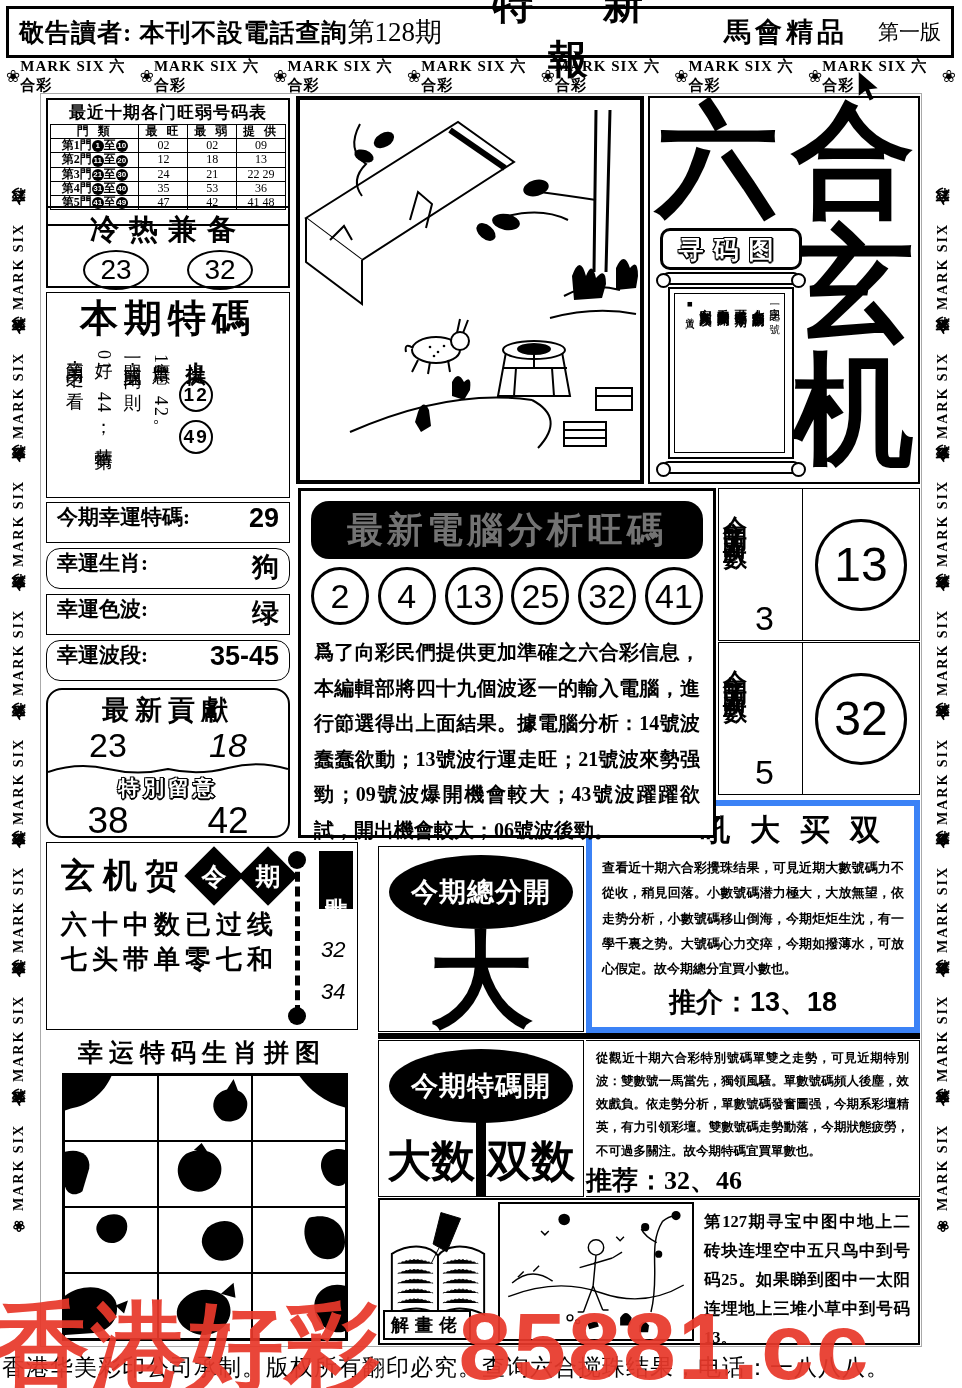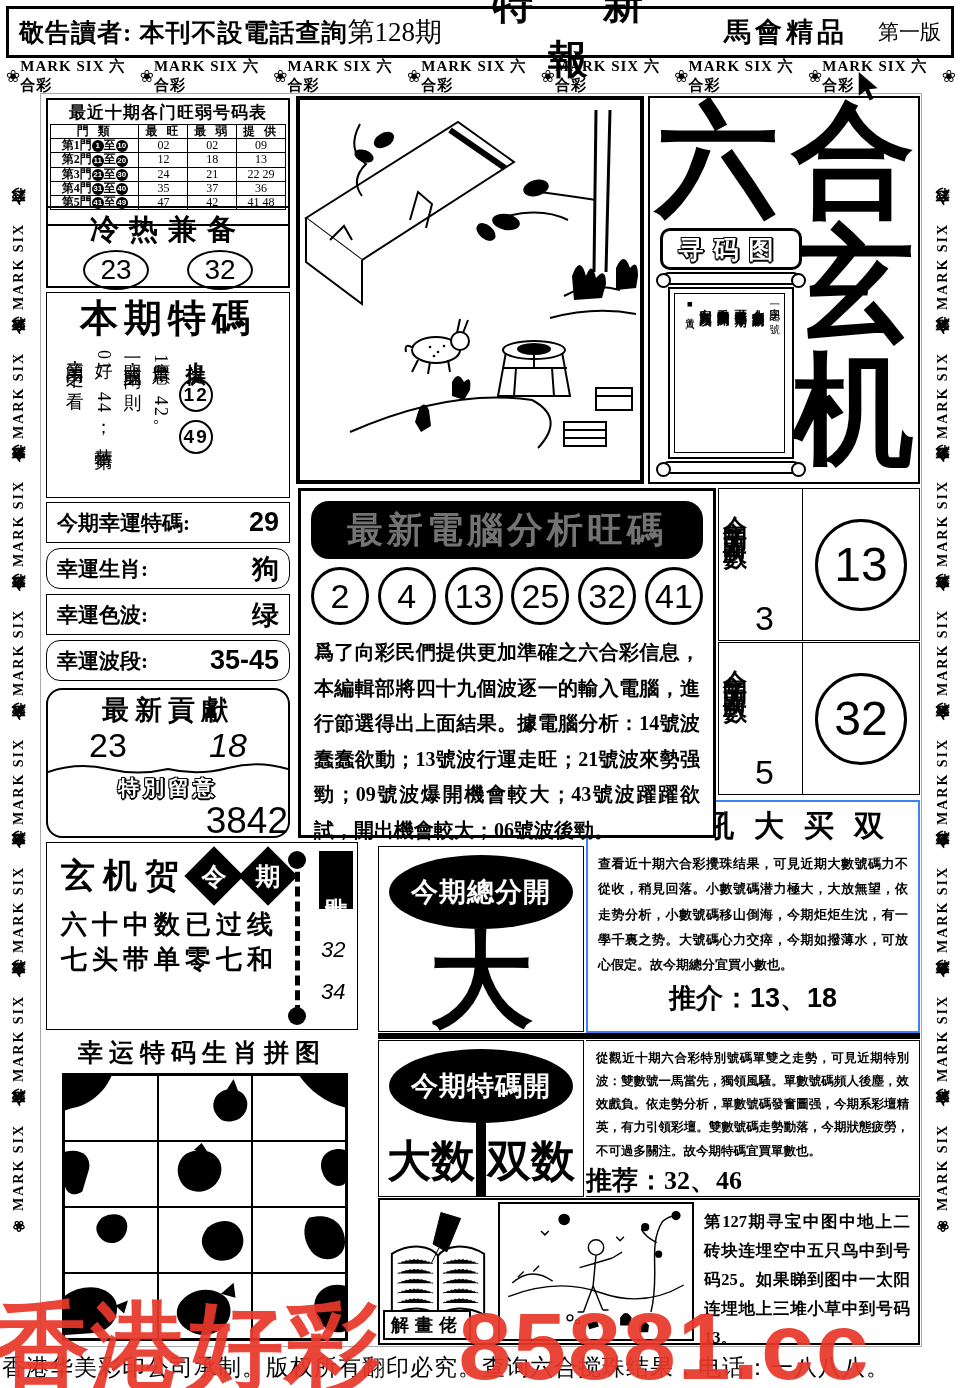--- a/index.html
+++ b/index.html
@@ -76,21 +76,21 @@
   .ncircle {
     display: inline-block; writing-mode: horizontal-tb; width: 34px; height: 34px;
     border: 2px solid #000; border-radius: 50%; text-align: center; line-height: 30px;
     font-size: 19px; font-family: "Liberation Sans","DejaVu Sans",sans-serif; margin: 4px 0;
   }
 
   
   .lucky { left: 46px; top: 502px; width: 244px; }
   .lucky-row {
     height: 41px; border: 1px solid #000; margin-bottom: 5px; background:#fff;
-    display: flex; align-items: center; justify-content: space-between; padding: 0 10px;
+    display: flex; align-items: flex-start; justify-content: space-between; padding: 0 10px;
   }
   .lucky-row.rounded { border-radius: 14px; }
   .lucky-label { font-size: 21px; font-weight: bold; }
   .lucky-value { font-size: 27px; font-weight: bold; }
   .lucky-value.num { font-family: "Liberation Sans","DejaVu Sans",sans-serif; }
 
   
   .contrib { left: 46px; top: 688px; width: 244px; height: 150px; border: 2px solid #000; border-radius: 16px; text-align: center; }
   .contrib-title { font-size: 27px; font-weight: bold; letter-spacing: 6px; margin-top: 2px; }
   .contrib-nums { display: flex; justify-content: space-around; font-family: "Liberation Sans","DejaVu Sans",sans-serif; font-size: 34px; line-height: 1.0; }
@@ -169,21 +169,21 @@
   .ap-left { width: 84px; position: relative; border-right: 1px solid #000; }
   .ap-labels { writing-mode: vertical-rl; font-size: 24px; font-weight: bold; letter-spacing: 6px; padding: 8px 6px 0 0; height: 110px; }
   .ap-labels span { margin-left: 8px; }
   .ap-count { position: absolute; left: 36px; bottom: 2px; font-size: 34px; font-family:"Liberation Sans","DejaVu Sans",sans-serif; }
   .ap-right { flex: 1; display: flex; align-items: center; justify-content: center; }
   .ap-circle { width: 92px; height: 92px; border: 3px solid #000; border-radius: 50%;
                display: flex; align-items: center; justify-content: center;
                font-size: 48px; font-family:"Liberation Sans","DejaVu Sans",sans-serif; }
 
   
-  .houda { left: 586px; top: 800px; width: 334px; height: 233px; border: 2px solid #3b82f6; z-index: 1; background:#fff; }
+  .houda { left: 586px; top: 800px; width: 334px; height: 233px; border: 6px solid #3b82f6; z-index: 1; background:#fff; }
   .houda-title { text-align: right; padding-right: 14px; font-size: 30px; font-weight: bold; letter-spacing: 20px; margin-top: 4px; }
   .houda-para { padding: 4px 10px 0 10px; font-size: 13px; line-height: 1.95; text-align: justify; font-weight: bold; }
   .recommend { text-align: center; font-size: 27px; font-weight: bold; margin-top: 2px; }
   .recommend .num { font-family: "Liberation Sans","DejaVu Sans",sans-serif; }
 
   .totalopen { left: 378px; top: 846px; width: 206px; height: 186px; border: 1px solid #000; text-align: center; background:#fff;}
   .ellipse-title { margin: 8px auto 0 auto; width: 184px; height: 74px; background: #000; border-radius: 50%;
                    color: #fff; font-size: 27px; font-weight: bold; display: flex; align-items: center; justify-content: center; letter-spacing: 1px;}
   .big-da { font-size: 104px; font-weight: bold; line-height: 1.0; }
 
@@ -280,21 +280,21 @@
         </tr>
         <tr>
           <td class="door-cell"><span>第3門</span><span class="bcirc">21</span><span>至</span><span class="bcirc">30</span></td>
           <td>24</td>
           <td>21</td>
           <td>22 29</td>
         </tr>
         <tr>
           <td class="door-cell"><span>第4門</span><span class="bcirc">31</span><span>至</span><span class="bcirc">40</span></td>
           <td>35</td>
-          <td>37</td>
+          <td>53</td>
           <td>36</td>
         </tr>
         <tr>
           <td class="door-cell"><span>第5門</span><span class="bcirc">41</span><span>至</span><span class="bcirc">49</span></td>
           <td>47</td>
           <td>42</td>
           <td>41 48</td>
         </tr>
       </tbody>
   </table>
@@ -341,21 +341,21 @@
 <div class="abs contrib">
   <div class="contrib-title">最新貢獻</div>
   <div class="contrib-nums">
     <span>23</span>
     <span class="it">18</span>
   </div>
   <svg class="contrib-wave" width="240" height="18" viewBox="0 0 240 18">
     <path d="M0,12 Q30,2 60,9 T120,9 Q150,16 180,8 T240,9" fill="none" stroke="#000" stroke-width="2"></path>
   </svg>
   <div class="contrib-note outline">特別留意</div>
-  <div class="contrib-nums" style="font-size:37px;justify-content:flex-end;">
+  <div class="contrib-nums" style="font-size:37px;">
     <span>38</span>
     <span>42</span>
   </div>
 </div>
 
 <div class="abs xuanji">
   <div class="xj-line1">
     <span class="xj-prefix">玄机贺</span>
     <div class="diamond">
         <span>令</span>

